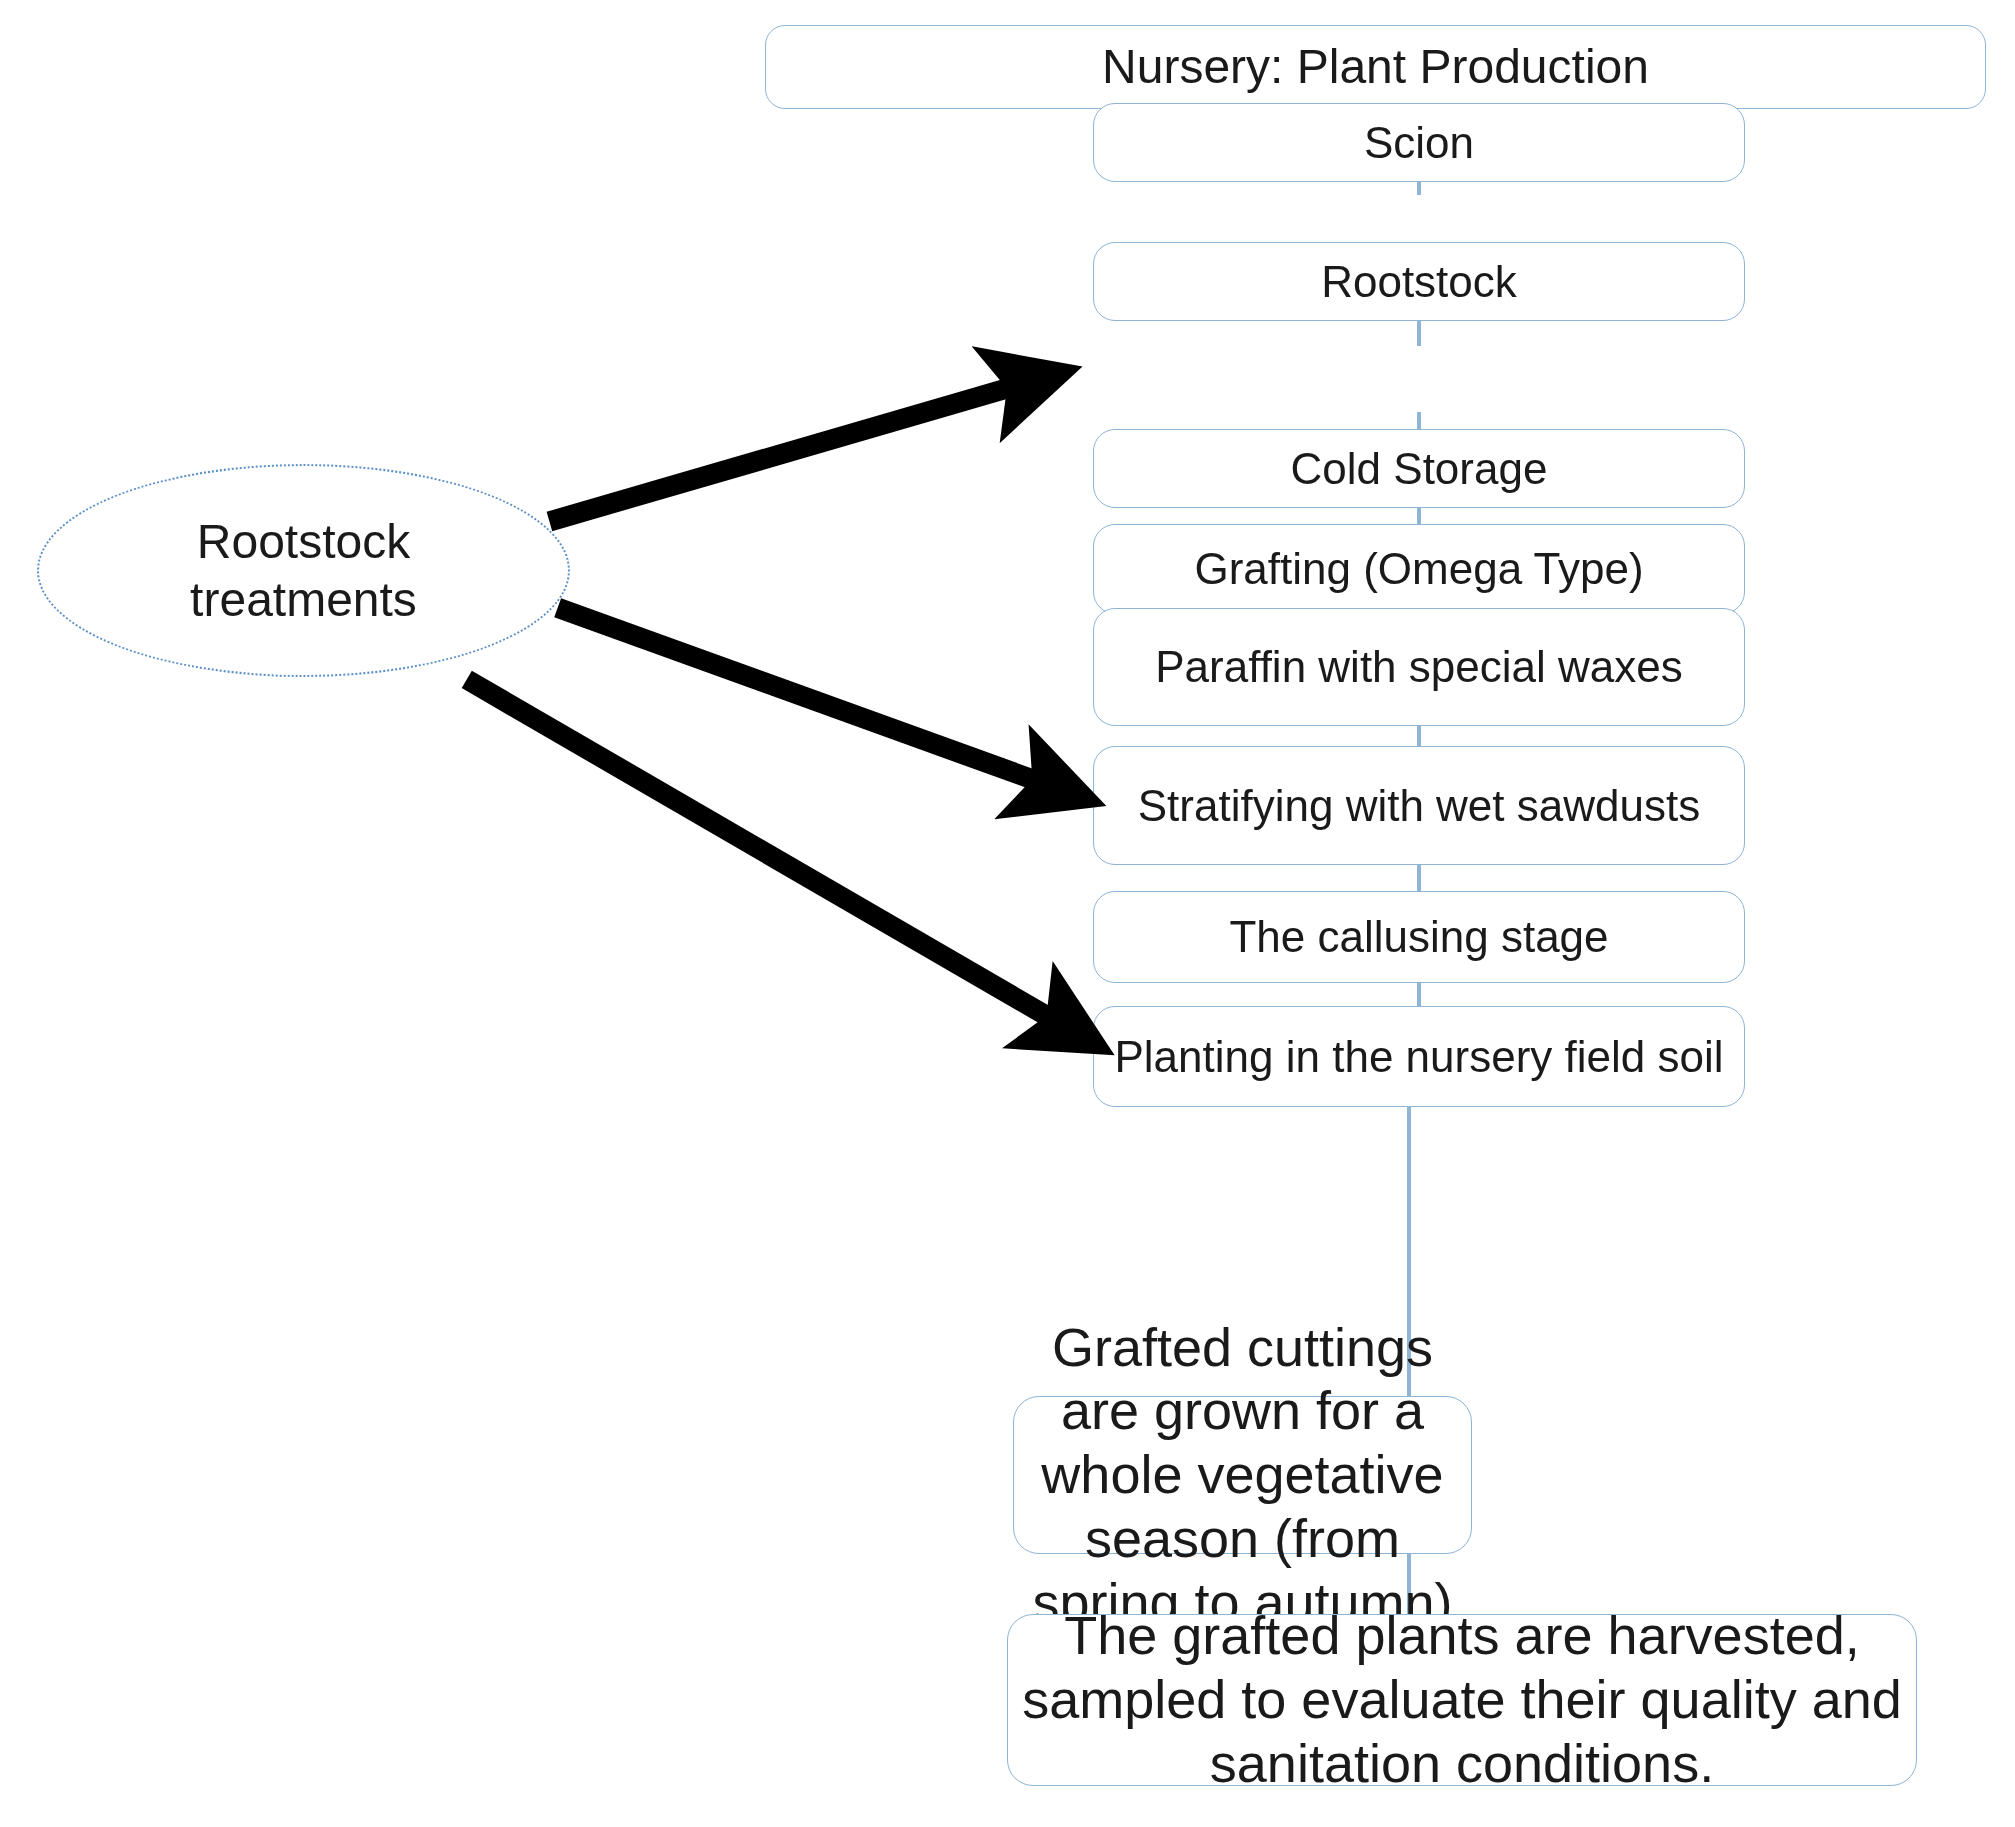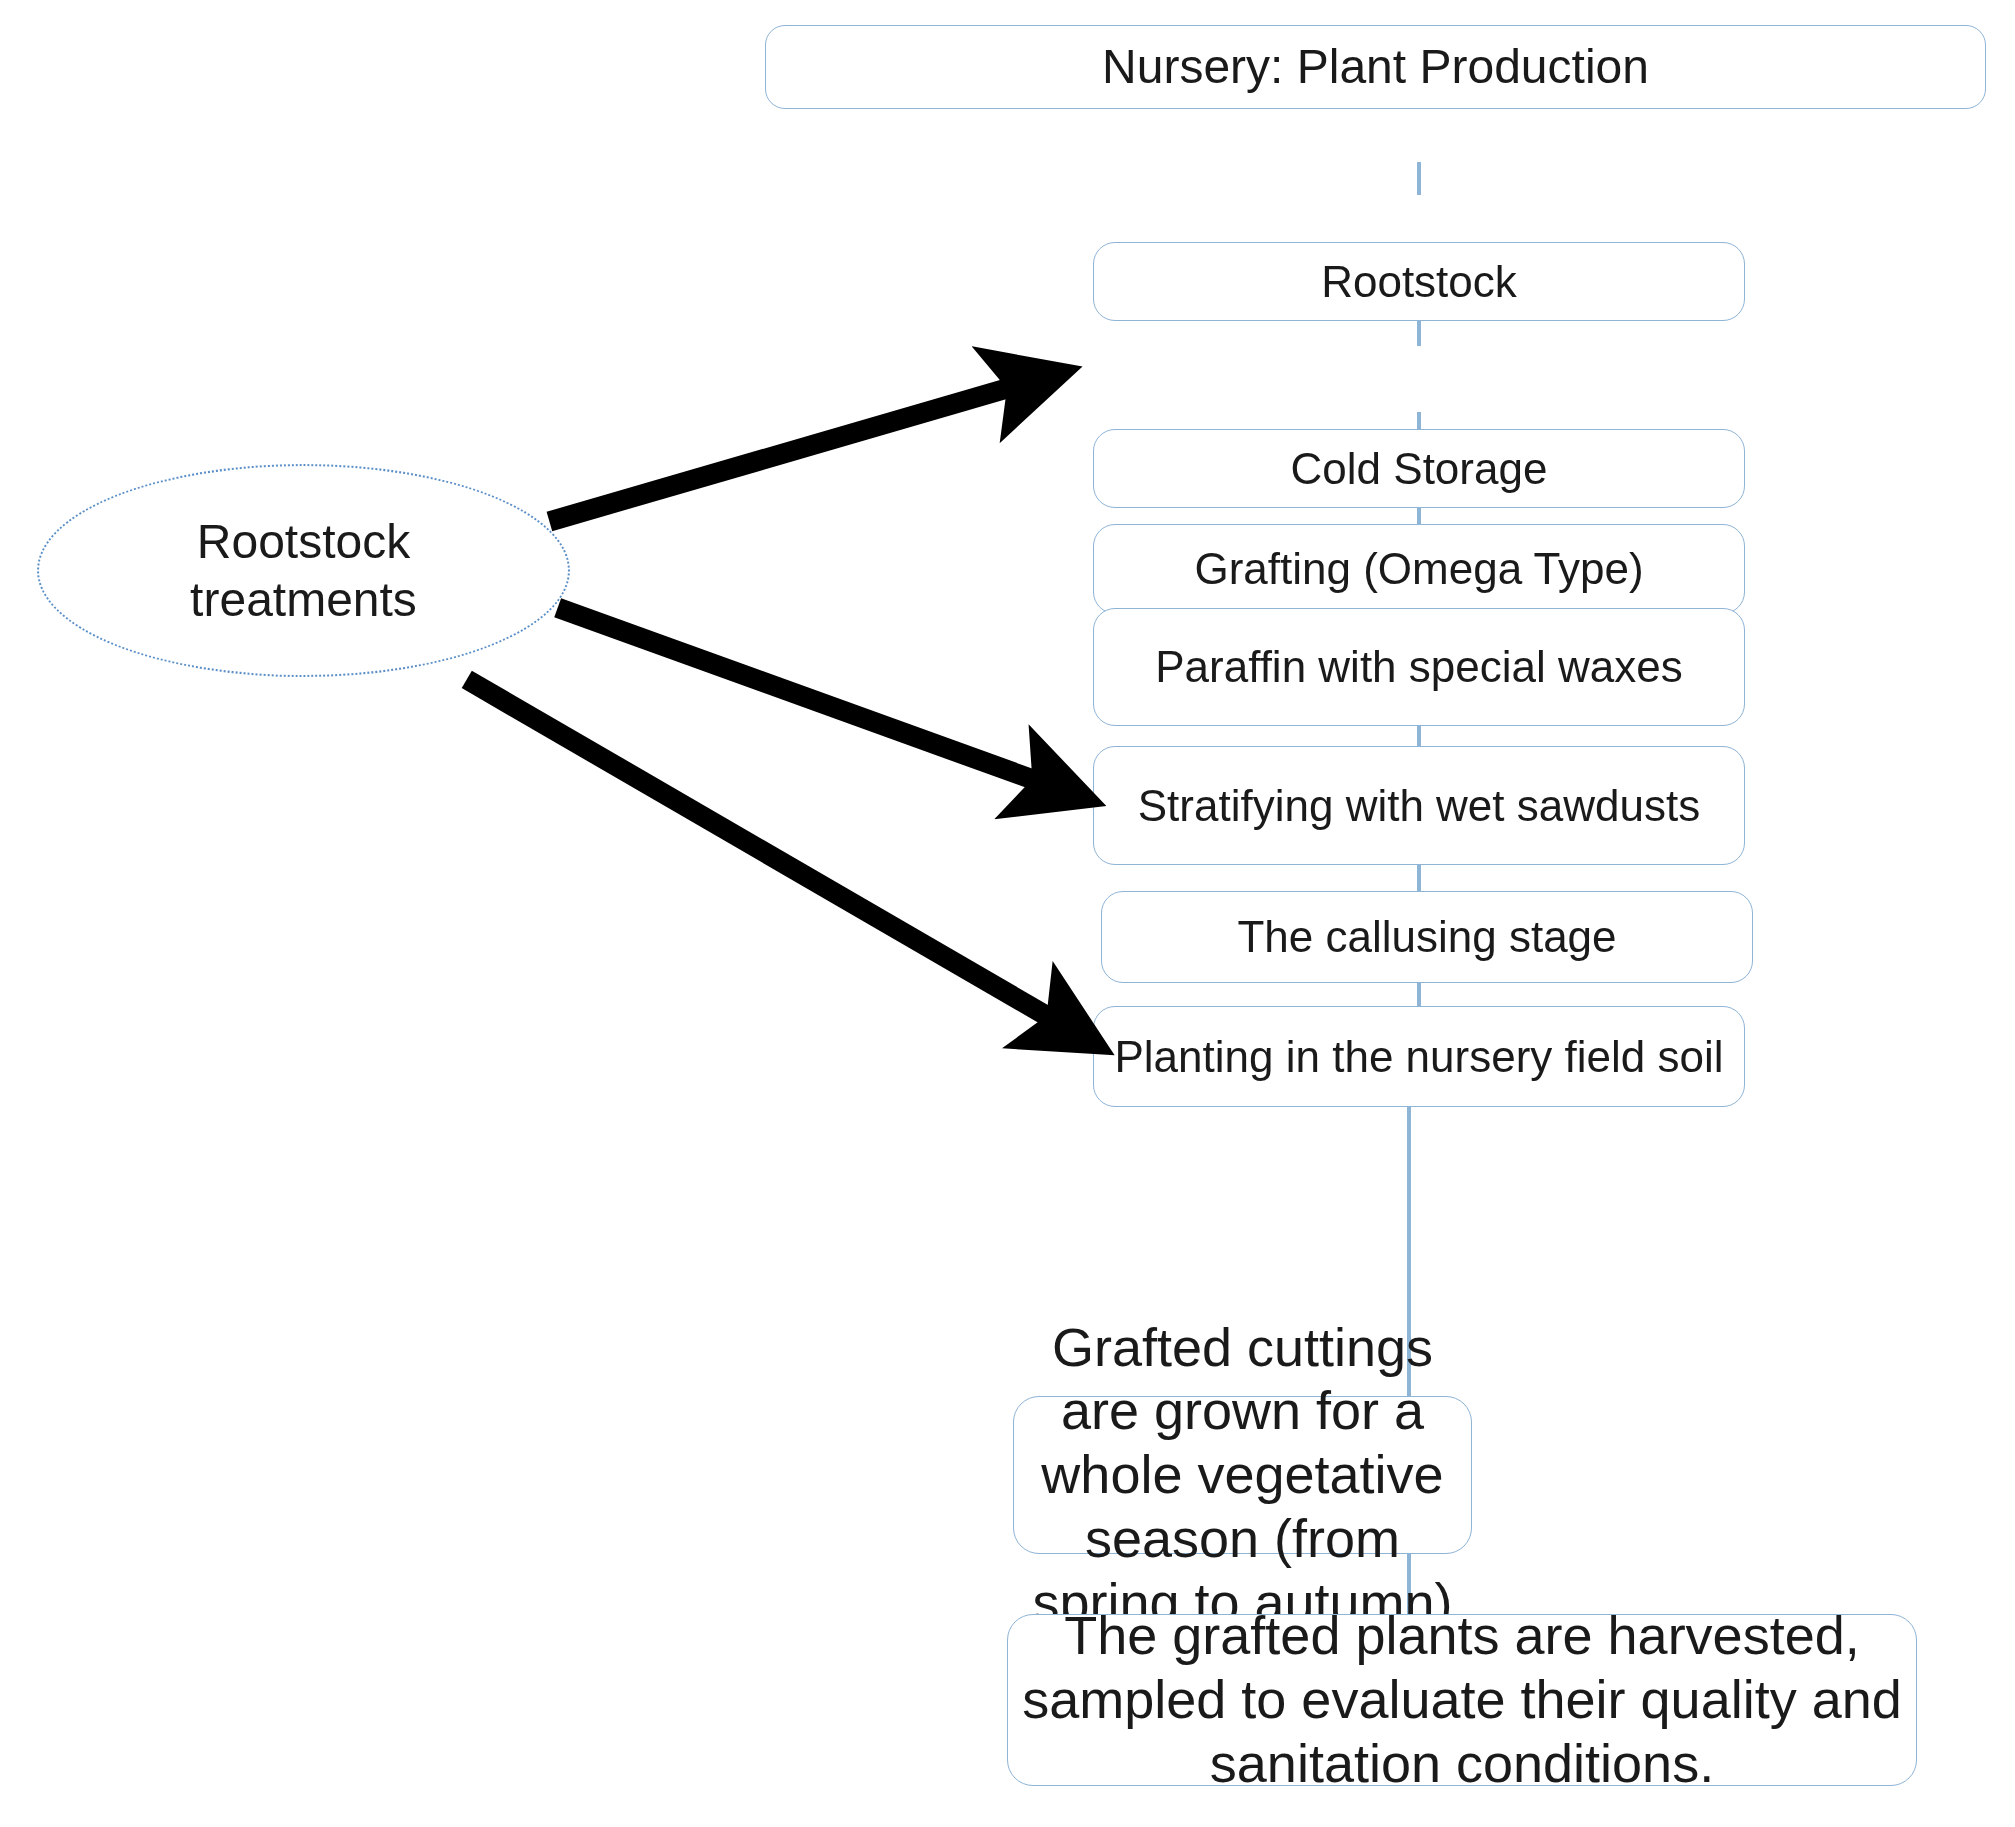--- a/index.html
+++ b/index.html
@@ -115,20 +115,23 @@
   <div class="spine" style="left:1417px; top:722px; height:27.5px;"></div>
   <div class="spine" style="left:1417px; top:861px; height:31px;"></div>
   <div class="spine" style="left:1417px; top:981px; height:27.5px;"></div>
   <div class="spine" style="left:1407px; top:1102px; height:296px;"></div>
   <div class="spine" style="left:1407px; top:1550px; height:66px;"></div>
 
   <div class="node" id="header-node">
     <span class="txt">Nursery: Plant Production</span>
   </div>
 
+  <div class="node step one-line" style="top:103px;">
+    <span class="txt">Scion</span>
+  </div>
 
   <div class="node step one-line" style="top:242px;">
     <span class="txt">Rootstock</span>
   </div>
 
 
   <div class="node step one-line" style="top:429px;">
     <span class="txt">Cold Storage</span>
   </div>
 
@@ -137,21 +140,21 @@
   </div>
 
   <div class="node step two-line" style="top:608px; height:118px;">
     <span class="txt">Paraffin with special waxes</span>
   </div>
 
   <div class="node step two-line" style="top:746px; height:119px;">
     <span class="txt">Stratifying with  wet sawdusts</span>
   </div>
 
-  <div class="node step one-line" style="top:891px; height:92px;margin-left:8px;">
+  <div class="node step one-line" style="top:891px; height:92px;">
     <span class="txt">The callusing stage</span>
   </div>
 
   <div class="node step two-line" style="top:1006px; height:101px; padding:1.8px 3.7px;">
     <span class="txt">Planting in the nursery field soil</span>
   </div>
 
   <div class="node wide" style="left:1013px; top:1396px; width:459px; height:158px; padding:1.8px 9.2px;">
     <span class="txt">Grafted  cuttings  are grown for a whole vegetative season (from spring to autumn)</span>
   </div>

